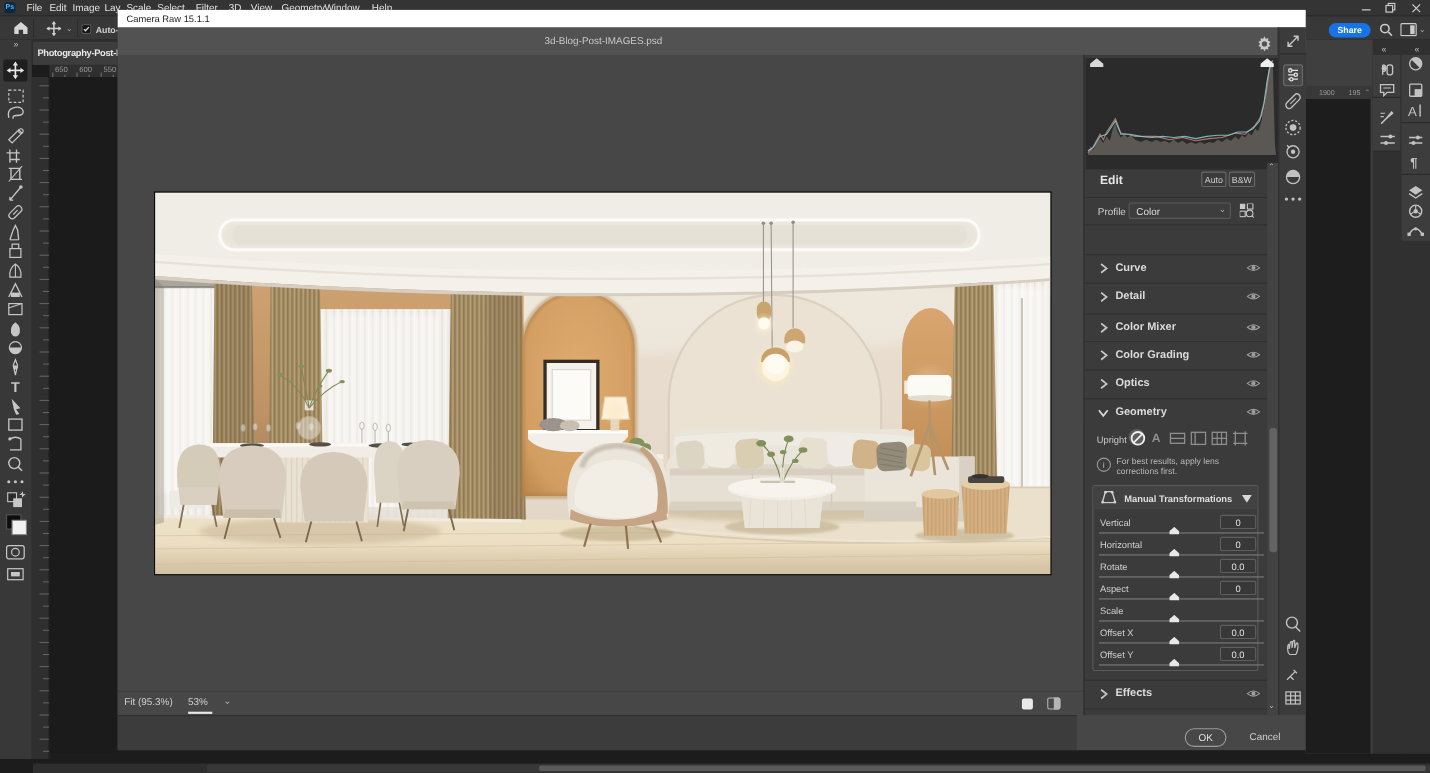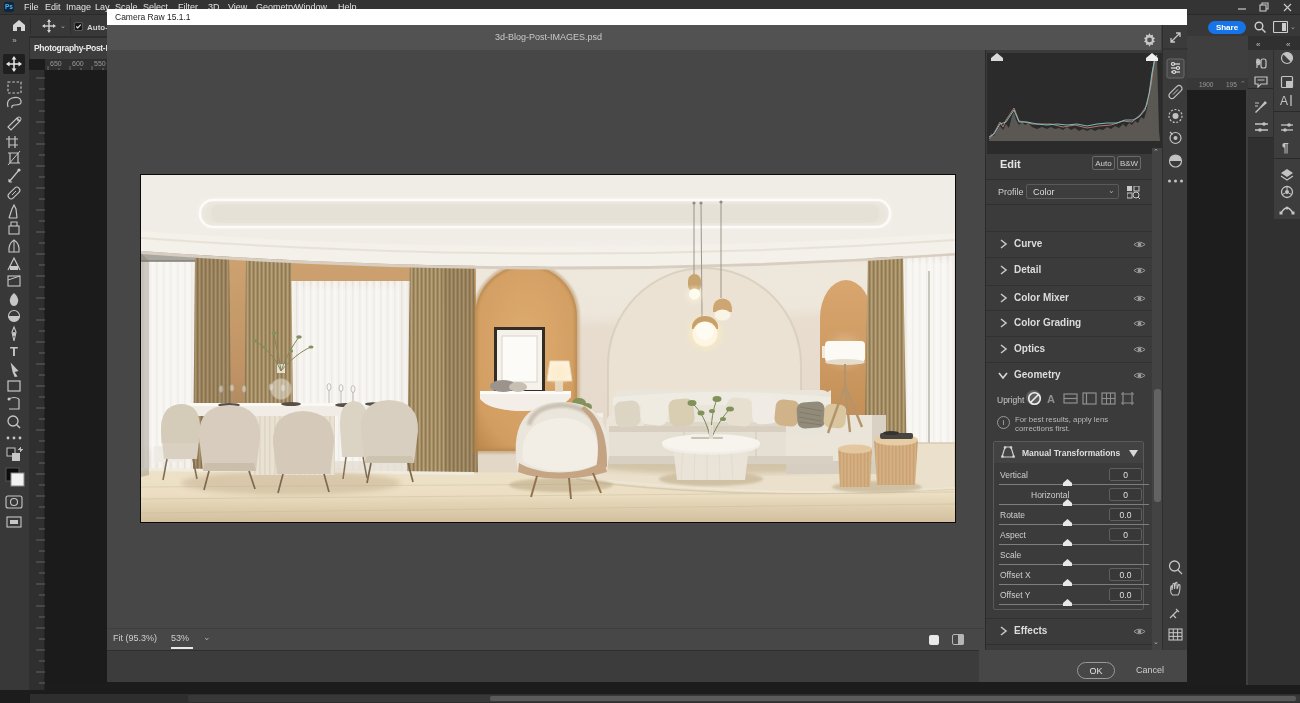--- a/index.html
+++ b/index.html
@@ -881,21 +881,21 @@
       <div class="abs" style="left:36px; top:398px; font-size:8.5px; font-weight:bold; color:#dedede;">Manual Transformations</div>
       <svg class="abs" style="left:143px; top:400px;" width="9" height="7" viewBox="0 0 9 7">
           <path d="M0,0 L9,0 L4.5,7 Z" fill="#d8d8d8"></path>
         </svg>
       <div class="slbl" style="top:420px;">Vertical</div>
       <div class="valbox" style="top:418px;">0</div>
       <div class="track" style="top:434px;"></div>
       <svg class="thumb abs" style="left:77px; top:429px;" viewBox="0 0 9 7">
           <path d="M4.5,0 L9,4 L9,7 L0,7 L0,4 Z" fill="#e8e8e8"></path>
         </svg>
-      <div class="slbl" style="top:440px;margin-left:31px;">Horizontal</div>
+      <div class="slbl" style="top:440px;">Horizontal</div>
       <div class="valbox" style="top:438px;">0</div>
       <div class="track" style="top:454px;"></div>
       <svg class="thumb abs" style="left:77px; top:449px;" viewBox="0 0 9 7">
           <path d="M4.5,0 L9,4 L9,7 L0,7 L0,4 Z" fill="#e8e8e8"></path>
         </svg>
       <div class="slbl" style="top:460px;">Rotate</div>
       <div class="valbox" style="top:458px;">0.0</div>
       <div class="track" style="top:474px;"></div>
       <svg class="thumb abs" style="left:77px; top:469px;" viewBox="0 0 9 7">
           <path d="M4.5,0 L9,4 L9,7 L0,7 L0,4 Z" fill="#e8e8e8"></path>

